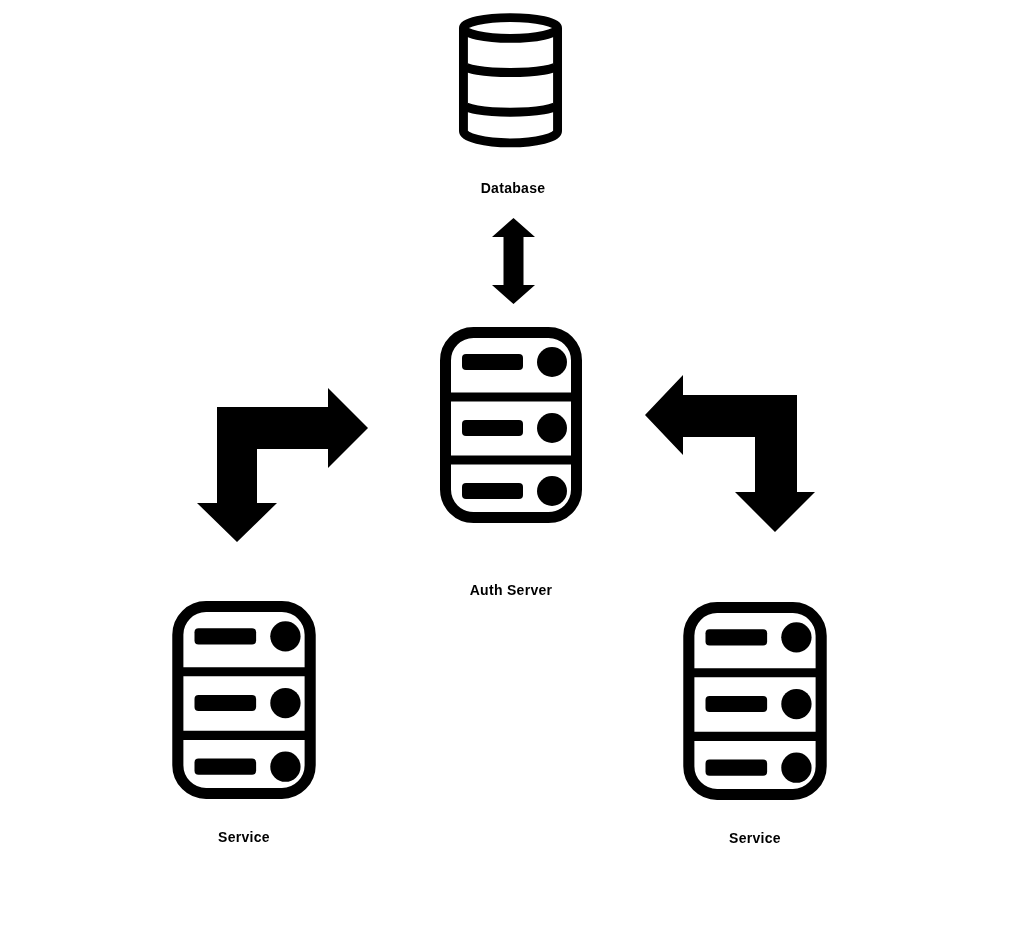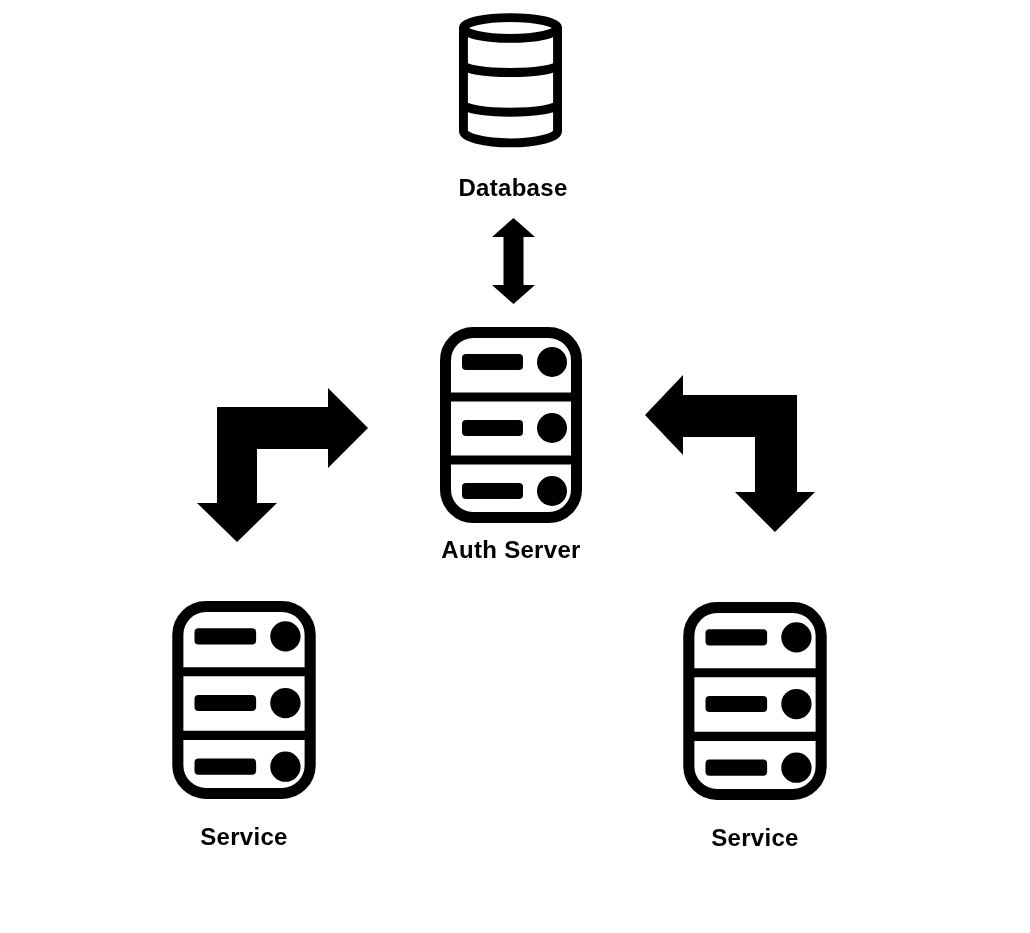--- a/index.html
+++ b/index.html
@@ -12,21 +12,21 @@
     background: var(--bg);
     color: var(--ink);
     overflow: hidden;
     font-family: "Liberation Sans", sans-serif;
   }
   .abs { position: absolute; }
   .node-label {
     position: absolute;
     width: 160px;
     text-align: center;
-    font-size: 24px;
+    font-size: 14px;
     font-weight: 700;
     letter-spacing: 0.3px;
     color: var(--ink);
     line-height: 20px;
     white-space: nowrap;
   }
   svg { display: block; color: var(--ink); }
 </style>
 </head>
 <body>
@@ -49,21 +49,21 @@
     <rect x="5.5" y="5.5" width="131" height="185" rx="28" fill="none" stroke="currentColor" stroke-width="11"></rect>
     <line x1="8" y1="70" x2="134" y2="70" stroke="currentColor" stroke-width="9"></line>
     <line x1="8" y1="133" x2="134" y2="133" stroke="currentColor" stroke-width="9"></line>
     <rect x="22" y="27" width="61" height="16" rx="4" fill="currentColor"></rect>
     <circle cx="112" cy="35" r="15" fill="currentColor"></circle>
     <rect x="22" y="93" width="61" height="16" rx="4" fill="currentColor"></rect>
     <circle cx="112" cy="101" r="15" fill="currentColor"></circle>
     <rect x="22" y="156" width="61" height="16" rx="4" fill="currentColor"></rect>
     <circle cx="112" cy="164" r="15" fill="currentColor"></circle>
   </svg>
-  <div class="node-label" style="left:431px; top:540px;">Auth Server</div>
+  <div class="node-label" style="left:431px; top:580px;">Auth Server</div>
 
   <svg class="abs" style="left:197px; top:388px;" width="171" height="154" viewBox="0 0 171 154" aria-hidden="true">
     <polygon fill="currentColor" points="20,19 131,19 131,0 171,40 131,80 131,61 60,61 60,115 80,115 40,154 0,115 20,115"></polygon>
   </svg>
 
   <svg class="abs" style="left:645px; top:375px;" width="170" height="157" viewBox="0 0 170 157" aria-hidden="true">
     <polygon fill="currentColor" points="0,40 38,0 38,20 152,20 152,117 170,117 130,157 90,117 110,117 110,62 38,62 38,80"></polygon>
   </svg>
 
   <svg class="abs" style="left:172px; top:601px;" width="144" height="198" viewBox="0 0 142 196" aria-hidden="true">

